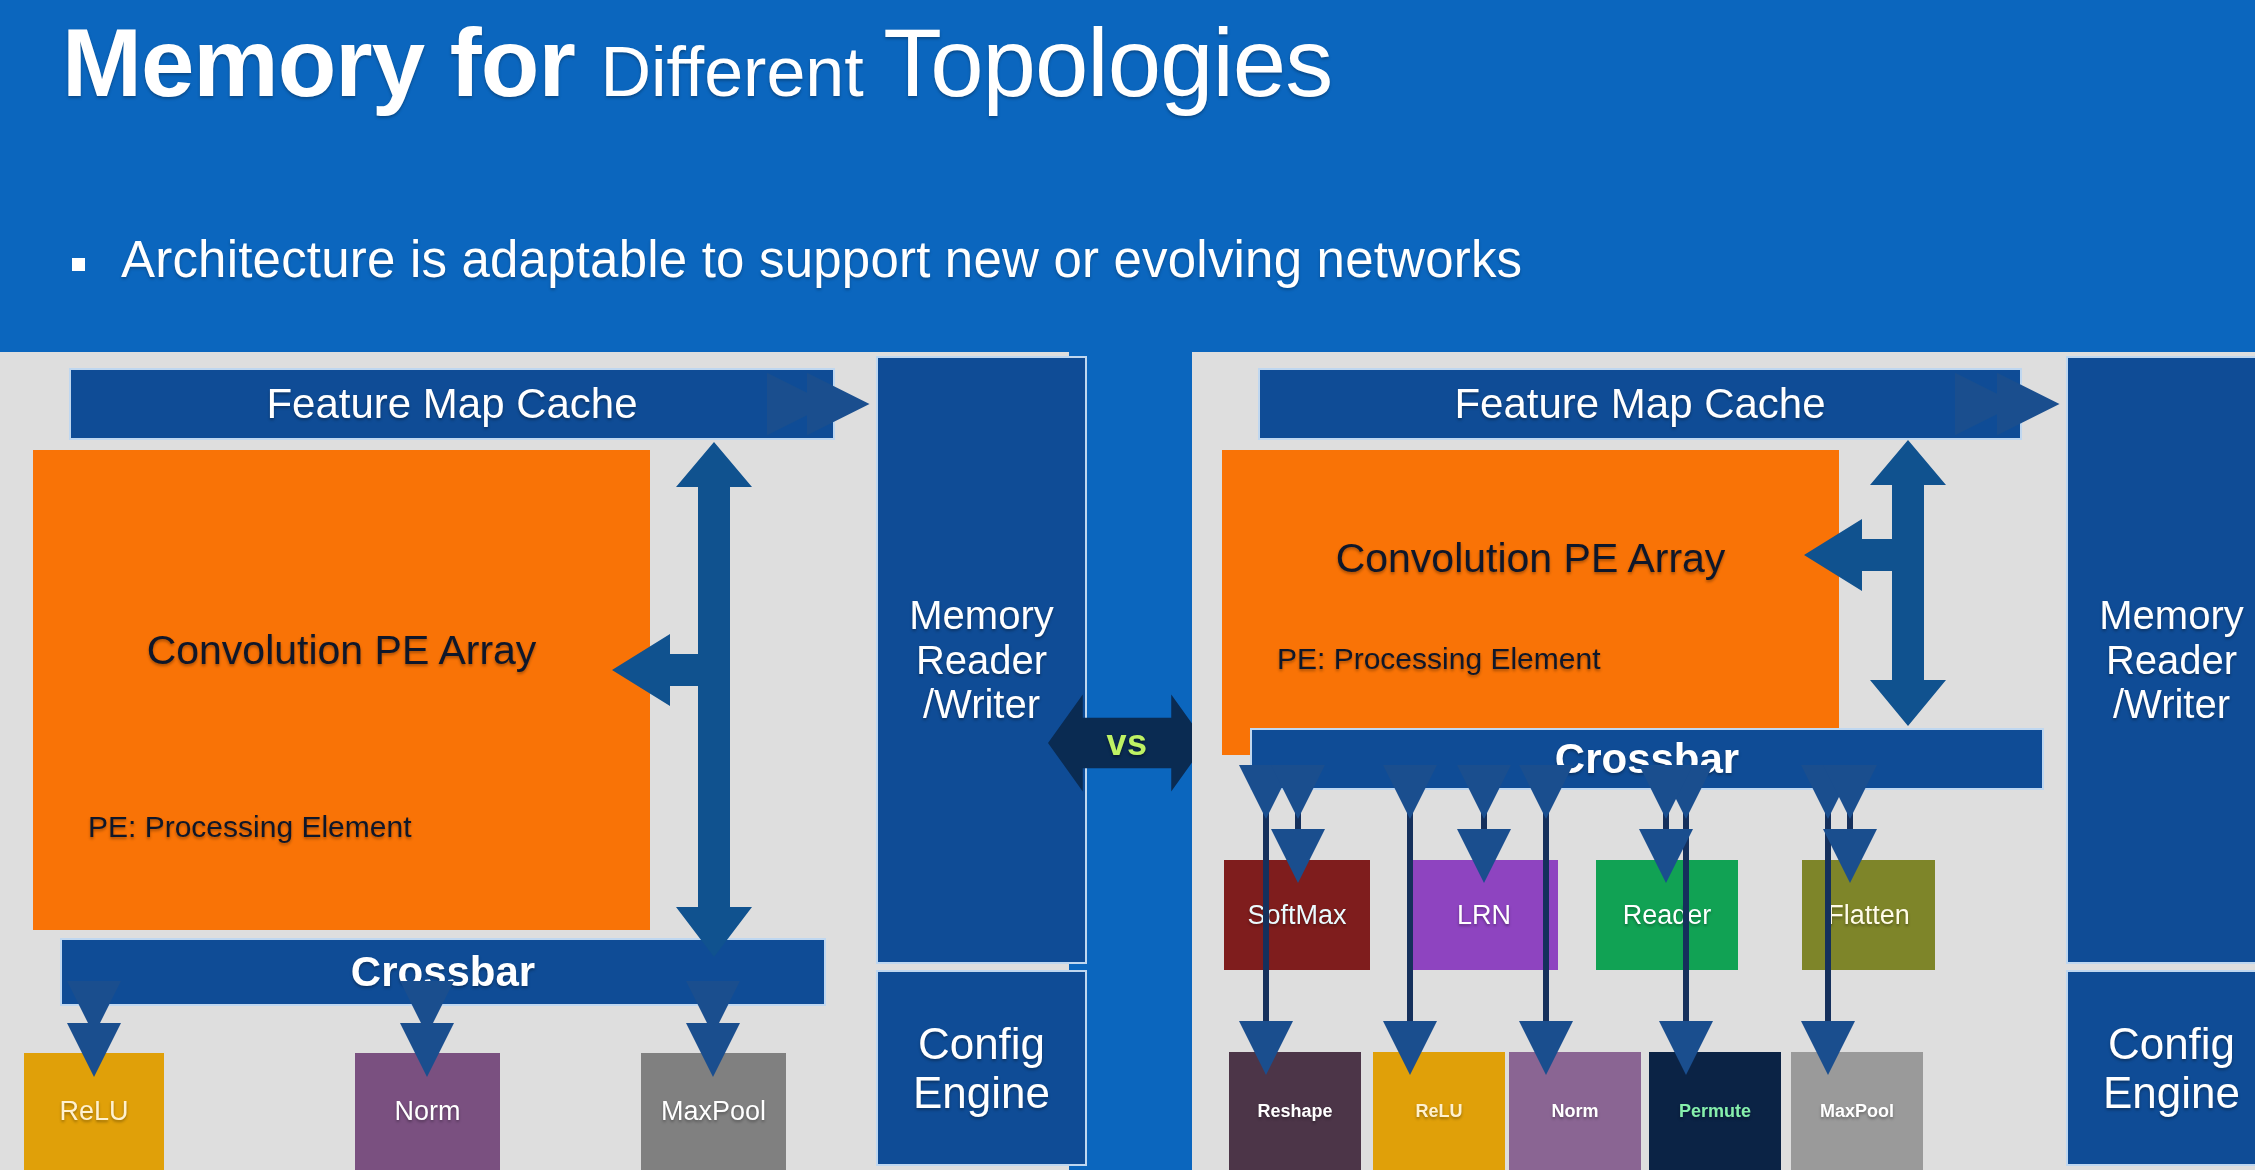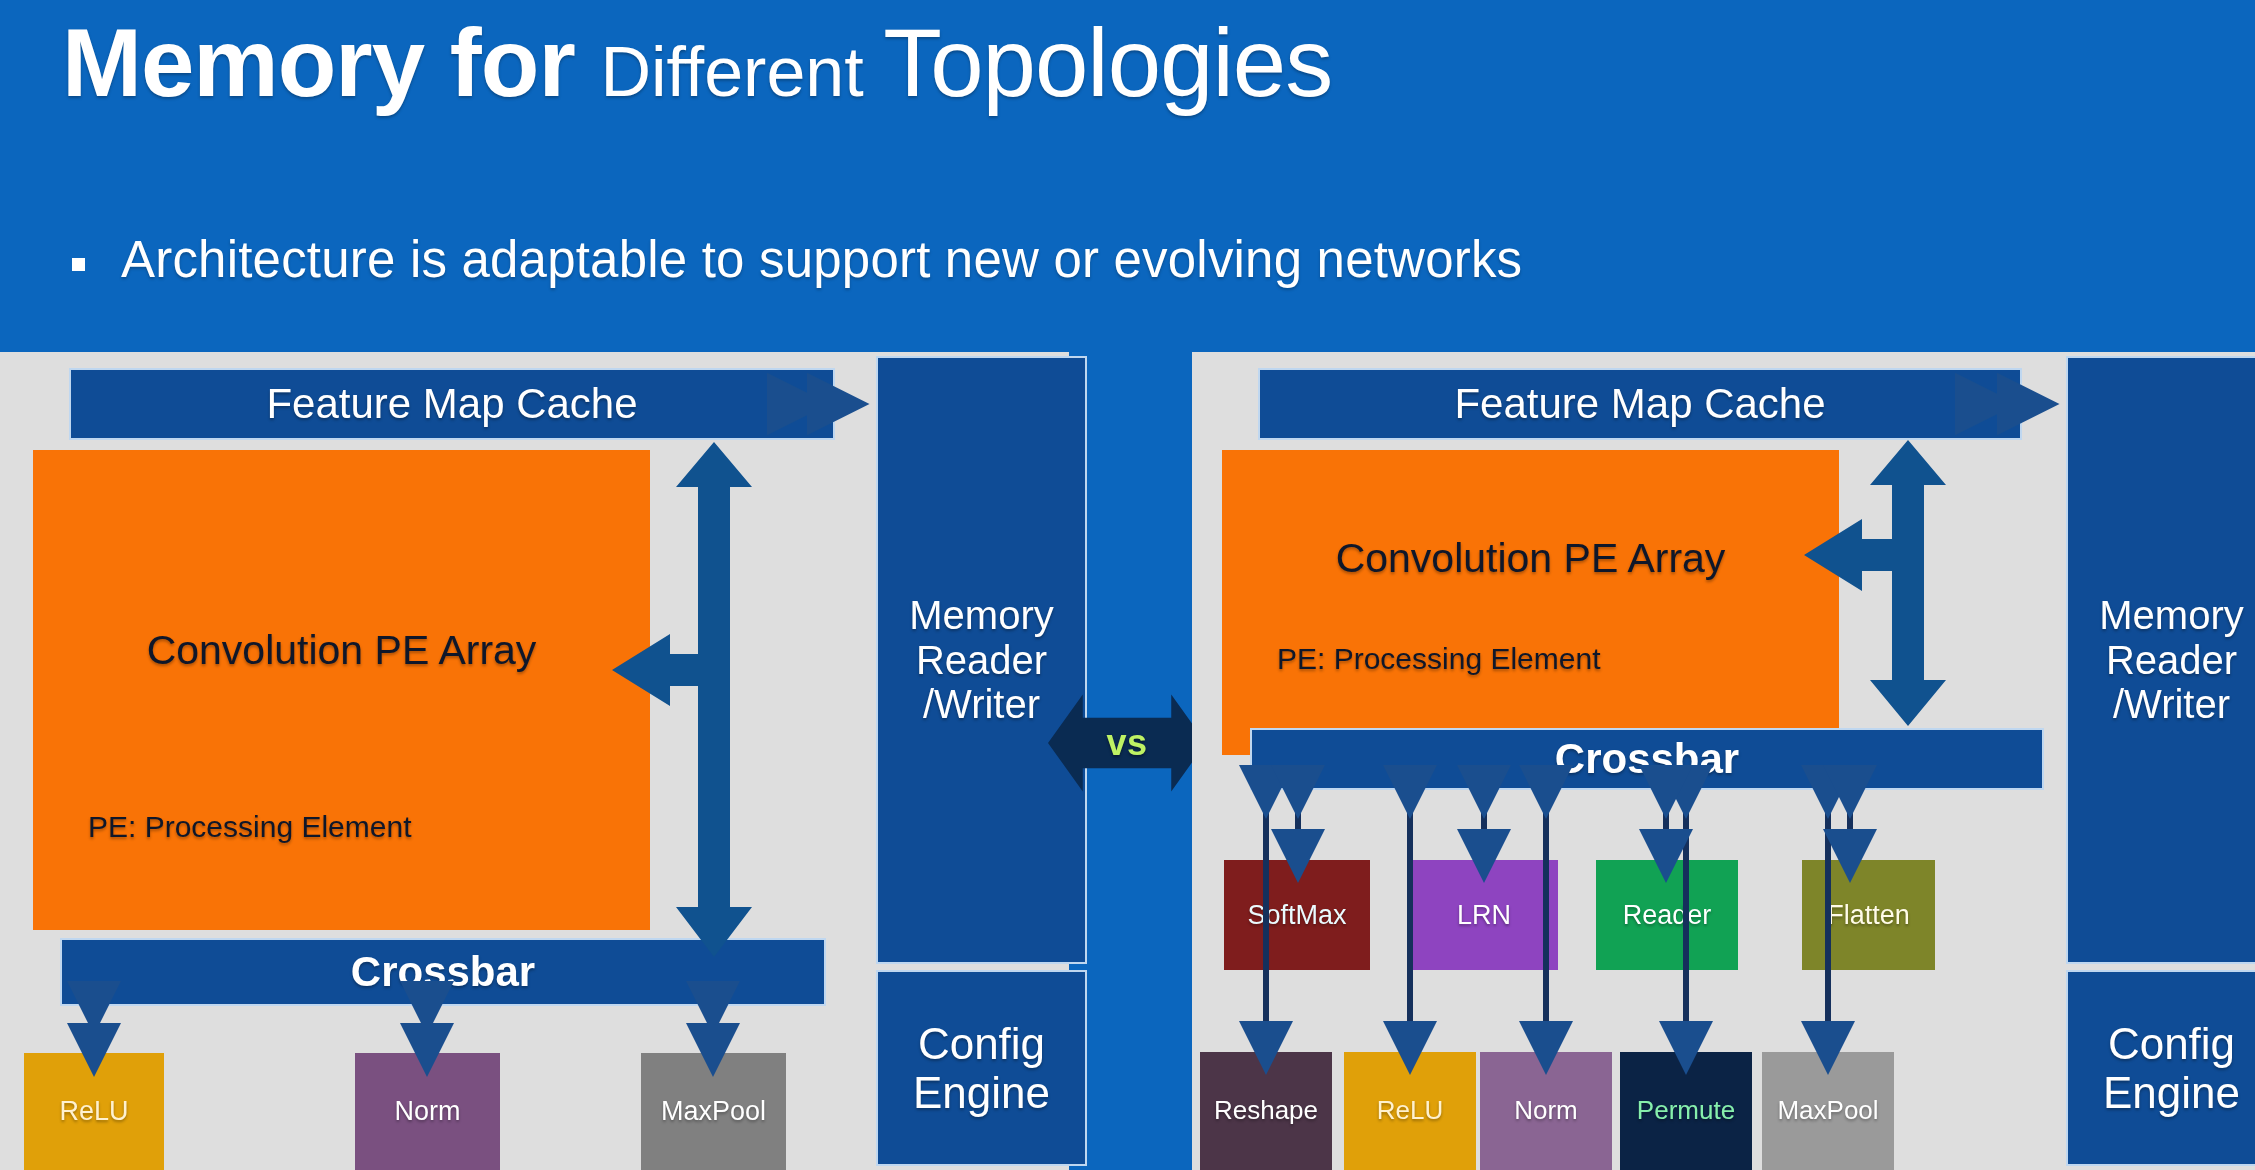--- a/index.html
+++ b/index.html
@@ -42,21 +42,21 @@
   .ctr{display:flex;align-items:center;justify-content:center;text-align:center;}
   .lbl{text-shadow:0 2px 3px rgba(0,0,0,.32);line-height:1.12;}
 
   .fmc{font-size:42px;font-weight:400;}
   .mrw{font-size:40px;font-weight:400;}
   .cfg{font-size:44px;font-weight:400;}
   .xbar{font-size:42px;font-weight:700;}
   .pearr{font-size:41px;font-weight:400;}
   .pedef{font-size:30px;font-weight:400;}
   .opl{font-size:27px;font-weight:400;}
-  .opl-sm{font-size:26px;font-weight:400;}
+  .opl-sm{font-size:18px;font-weight:700;margin-left:29px;}
 
   
   svg.ov{position:absolute;left:0;top:0;overflow:visible;pointer-events:none;}
 
   .vs-wrap{
     position:absolute;left:1048px;top:688px;width:158px;height:110px;
     display:flex;align-items:center;justify-content:center;
   }
   .vs-shape{
     position:absolute;inset:0;background:#0A2B52;

